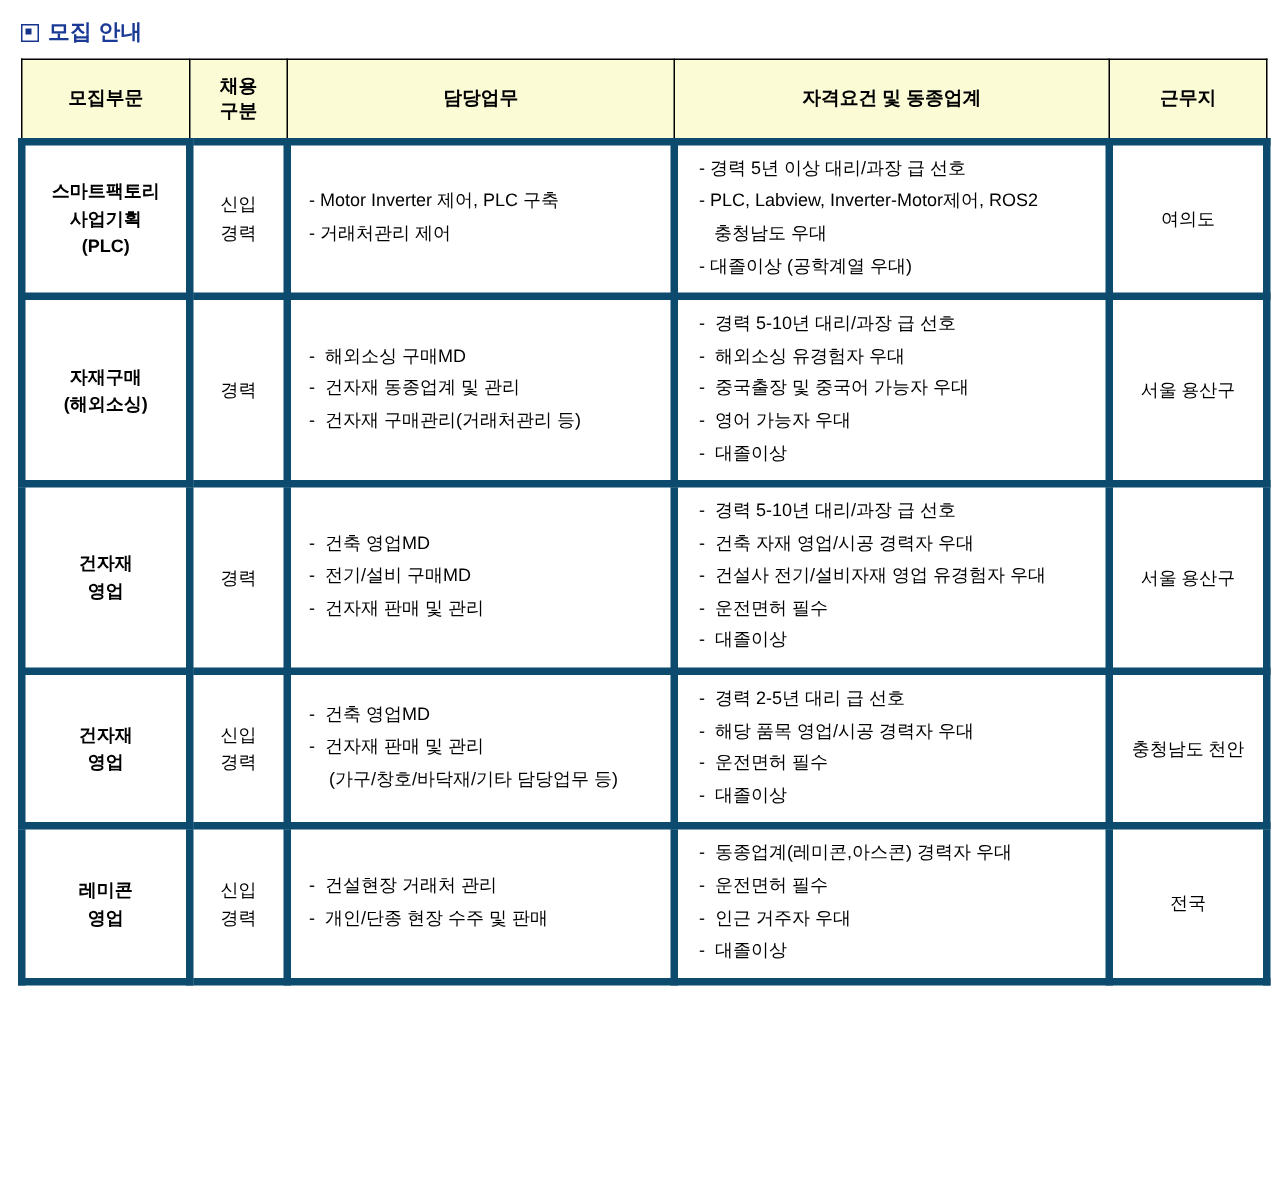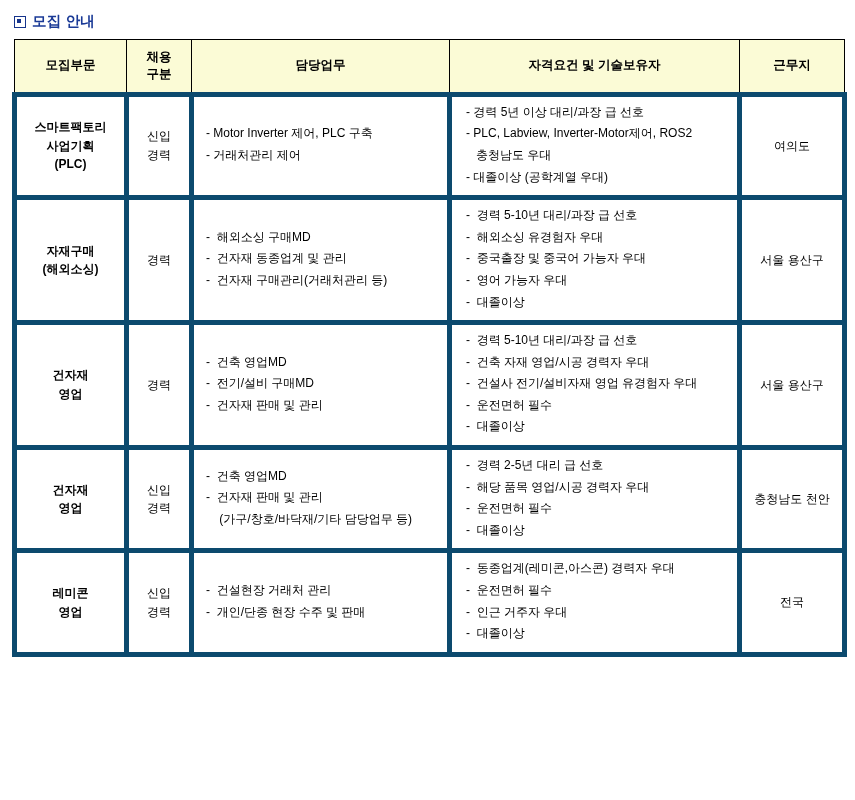--- a/index.html
+++ b/index.html
@@ -86,20 +86,21 @@
     font-size: 12.5px;
     line-height: 1.6;
     font-weight: bold;
   }
   td.col-type {
     font-size: 12.5px;
     line-height: 1.6;
   }
   td.col-loc {
     font-size: 12.5px;
+    font-family: Liberation Serif, serif;
   }
   .lines {
     display: block;
   }
   .lines .ln {
     display: block;
     white-space: pre;
   }
   td.col-duty .lines .ln,
   td.col-req .lines .ln {
@@ -145,21 +146,21 @@
             <span class="ln">구분</span>
           </span>
         </th>
         <th>
           <span class="lines">
             <span class="ln">담당업무</span>
           </span>
         </th>
         <th>
           <span class="lines">
-            <span class="ln">자격요건 및 기술보유자</span>
+            <span class="ln">자격요건 및 동종업계</span>
           </span>
         </th>
         <th>
           <span class="lines">
             <span class="ln">근무지</span>
           </span>
         </th>
       </tr>
     </thead>
     <tbody>

